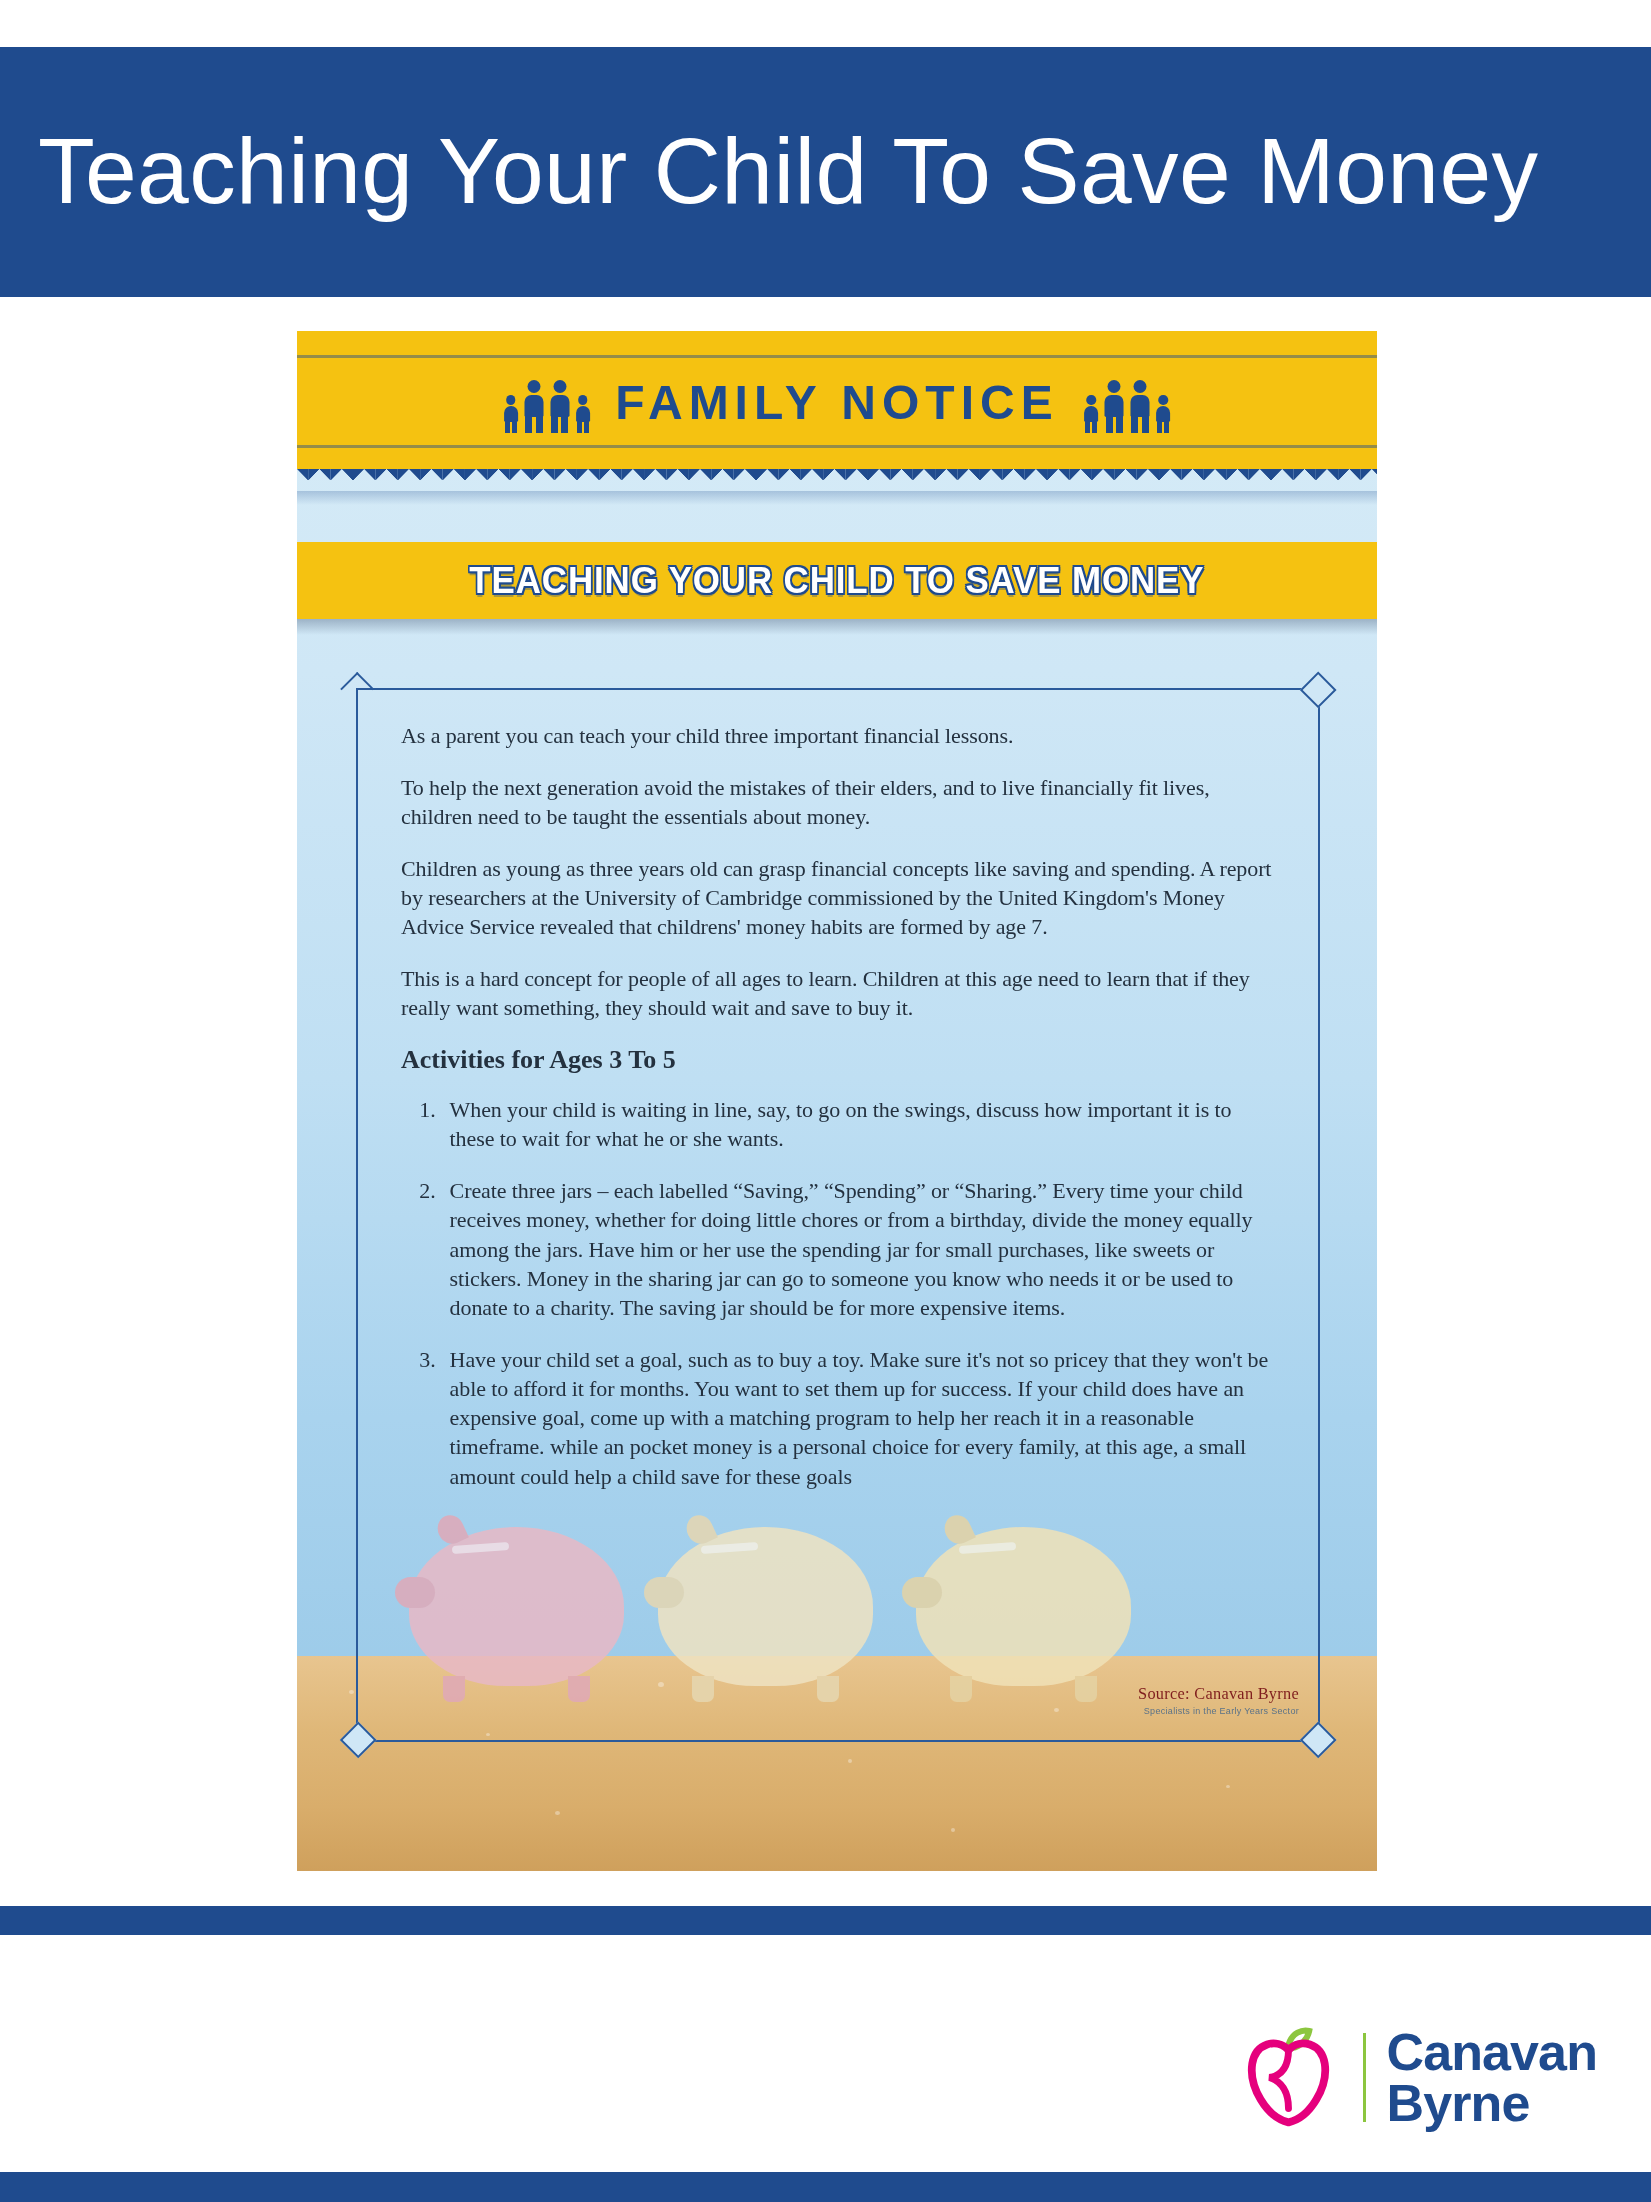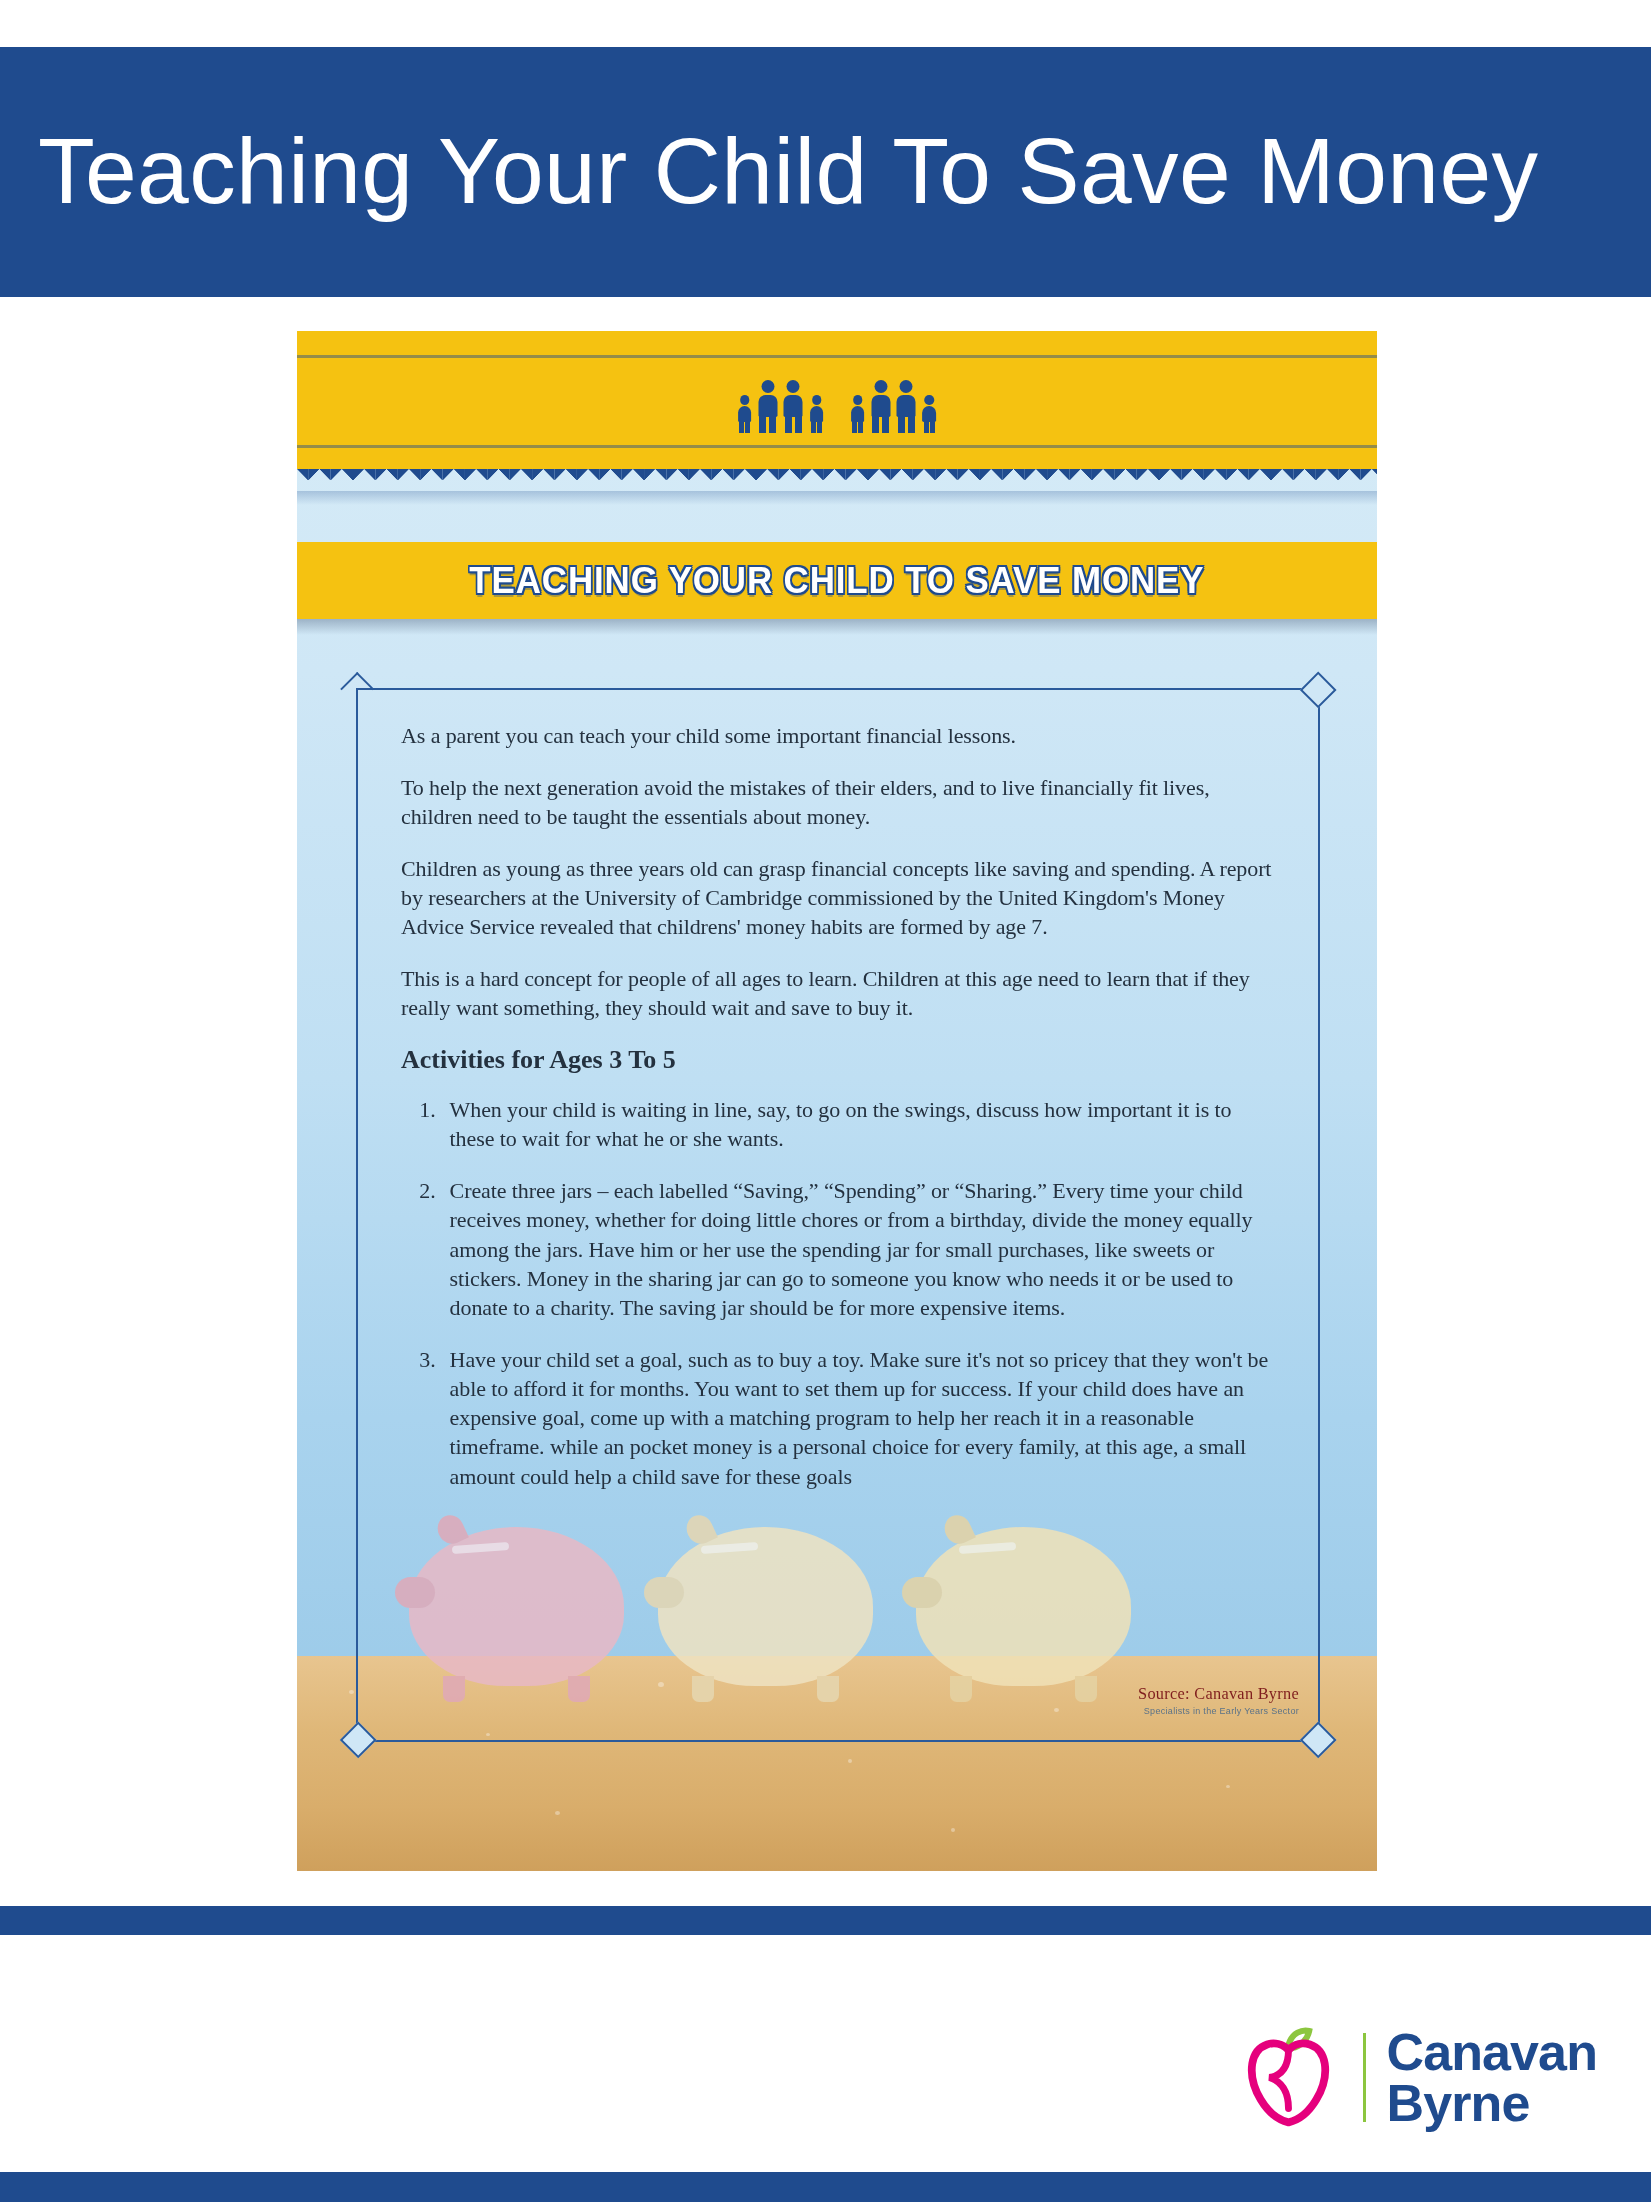--- a/index.html
+++ b/index.html
@@ -399,20 +399,21 @@
             <div class="legL"></div>
             <div class="legR"></div>
           </div>
         <div class="person small">
             <div class="head"></div>
             <div class="body"></div>
             <div class="legL"></div>
             <div class="legR"></div>
           </div>
       </div>
+      <div class="family-notice-title">FAMILY  NOTICE</div>
       <div class="people-group">
         <div class="person small">
             <div class="head"></div>
             <div class="body"></div>
             <div class="legL"></div>
             <div class="legR"></div>
           </div>
         <div class="person">
             <div class="head"></div>
             <div class="body"></div>
@@ -443,21 +444,21 @@
   </div>
   <div class="ribbon-shadow"></div>
 
   <div class="content-frame">
     <div class="corner tl"></div>
     <div class="corner tr"></div>
     <div class="corner bl"></div>
     <div class="corner br"></div>
 
     <div class="content-inner">
-      <p>As a parent you can teach your child some important financial lessons.</p>
+      <p>As a parent you can teach your child three important financial lessons.</p>
       <p>To help the next generation avoid the mistakes of their elders, and to live financially fit lives, children need to be taught the essentials about money.</p>
       <p>Children as young as three years old can grasp financial concepts like saving and spending. A report by researchers at the University of Cambridge commissioned by the United Kingdom's Money Advice Service revealed that childrens' money habits are formed by age 7.</p>
 
       <p>This is a hard concept for people of all ages to learn. Children at this age need to learn that if they really want something, they should wait and save to buy it.</p>
 
       <div class="heading">Activities for Ages 3 To 5</div>
 
       <ol class="activities">
         <li>When your child is waiting in line, say, to go on the swings, discuss how important it is to these to wait for what he or she wants.</li>
         <li>Create three jars – each labelled “Saving,” “Spending” or “Sharing.” Every time your child receives money, whether for doing little chores or from a birthday, divide the money equally among the jars. Have him or her use the spending jar for small purchases, like sweets or stickers. Money in the sharing jar can go to someone you know who needs it or be used to donate to a charity. The saving jar should be for more expensive items.</li>

